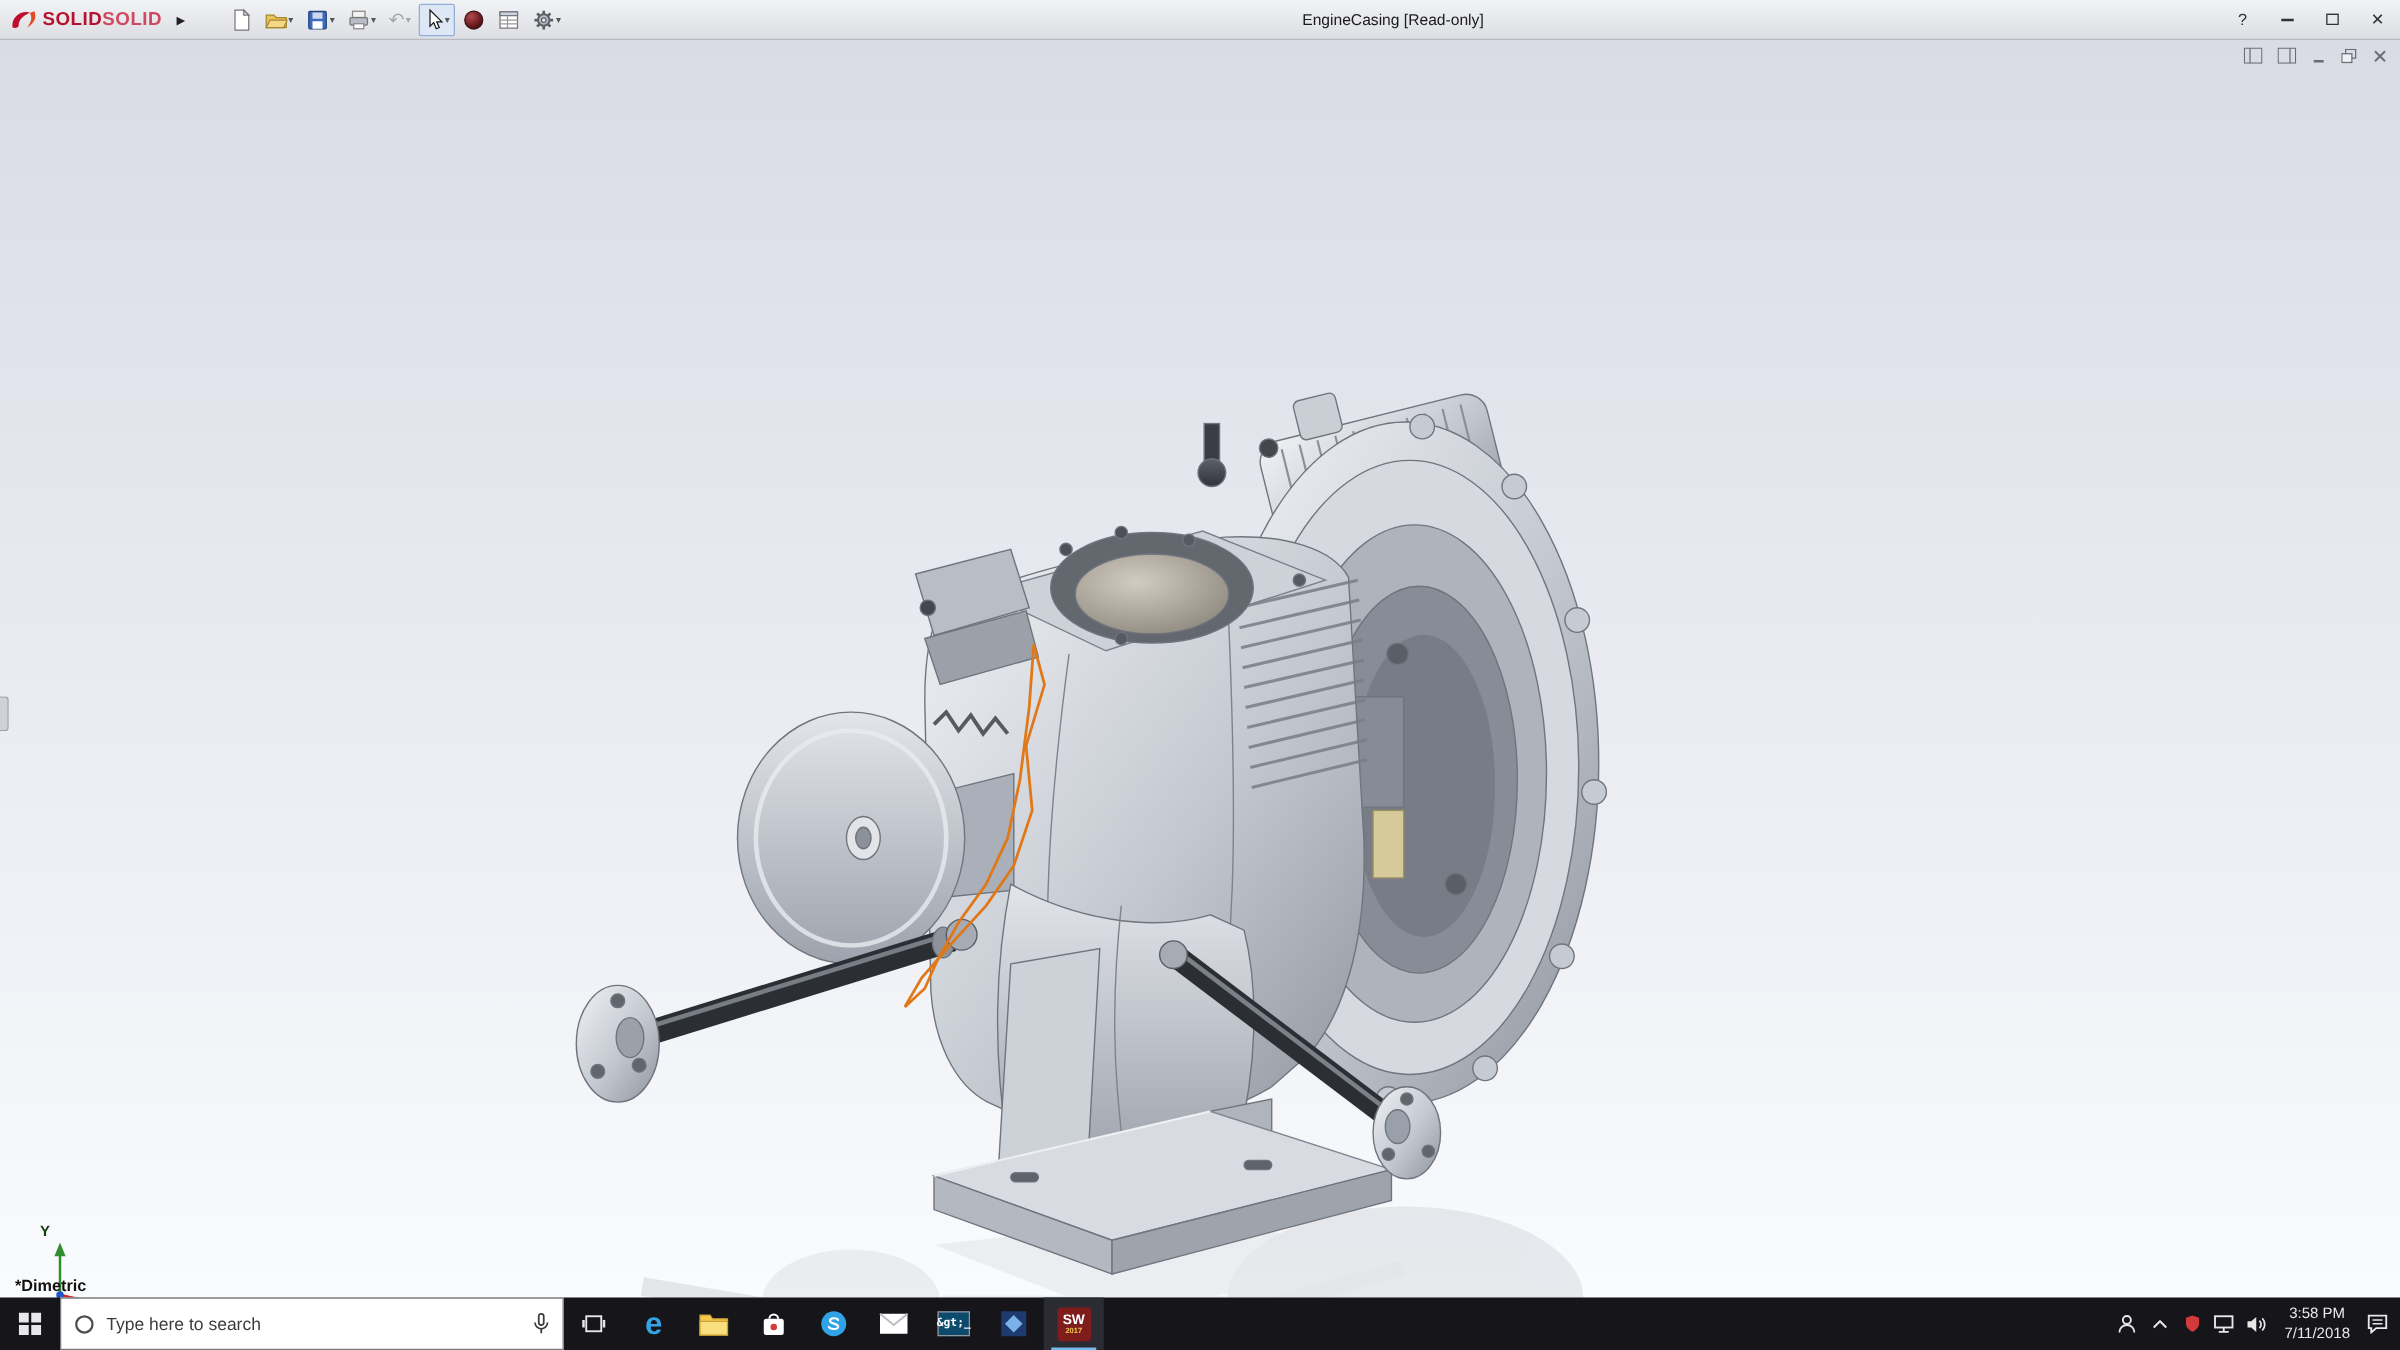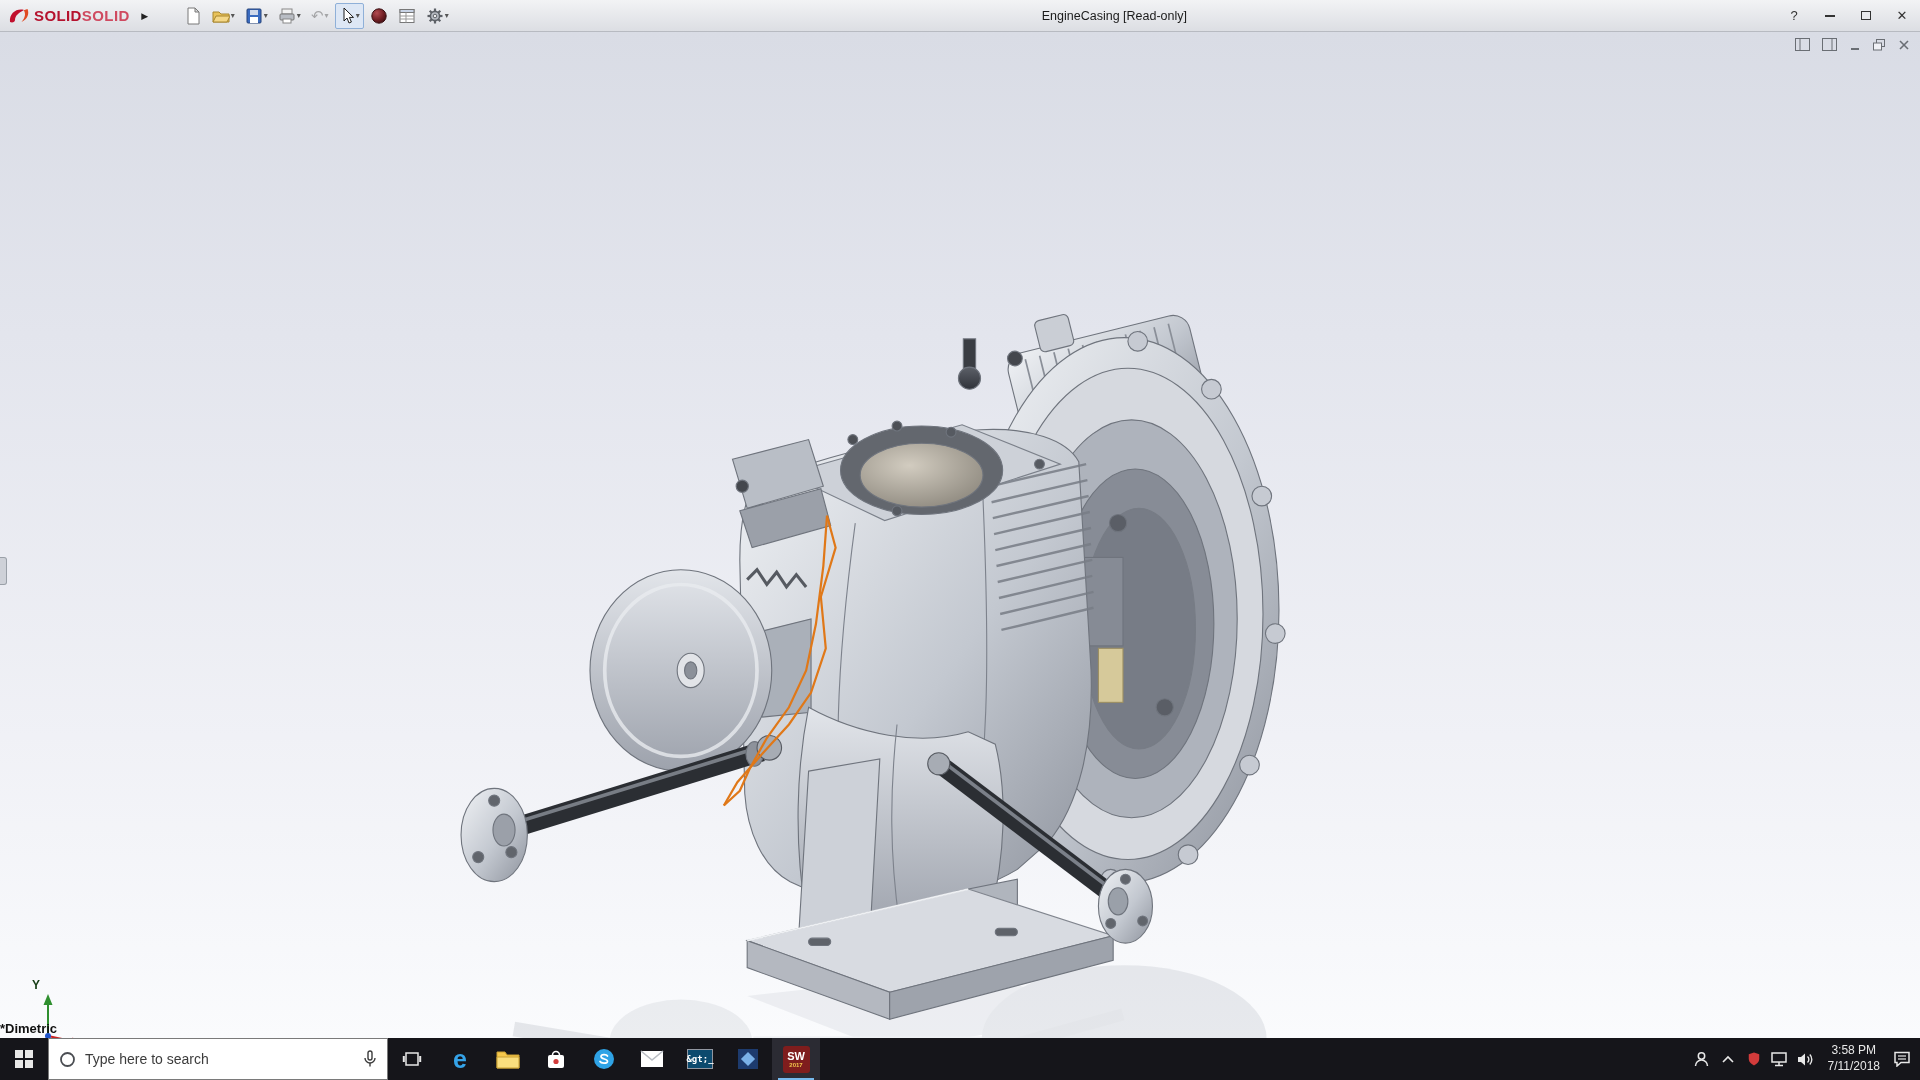--- a/index.html
+++ b/index.html
@@ -35,29 +35,29 @@
   .viewport { position:absolute; top:32px; left:0; right:0; bottom:42px;
     background:linear-gradient(180deg,#d9dce5 0%,#e3e5ed 30%,#f0f1f6 70%,#fafbfd 100%); }
   .doc-controls { position:absolute; top:6px; right:10px; display:flex; gap:12px; align-items:center; }
   .doc-controls svg { display:block; }
   .edge-handle { position:absolute; left:0; top:525px; width:7px; height:28px;
     background:#ced1d8; border:1px solid #9aa0a8; border-left:none; border-radius:0 3px 3px 0; }
   .model { position:absolute; left:440px; top:270px; width:860px; height:786px; }
   .triad { position:absolute; left:26px; top:948px; width:72px; height:72px; }
   .triad .axis-y-label { position:absolute; left:6px; top:-2px; font-size:12px; color:#143c14; font-weight:bold; }
   .triad .axis-x-label { position:absolute; right:-2px; bottom:2px; font-size:12px; color:#c0392b; font-weight:bold; }
-  .view-name { position:absolute; left:0; bottom:2px; font-size:13px; font-weight:bold; color:#111; }
+  .view-name { position:absolute; left:12px; bottom:2px; font-size:13px; font-weight:bold; color:#111; }
 
   
   .taskbar { position:absolute; left:0; right:0; bottom:0; height:42px; background:#15151a;
     display:flex; align-items:stretch; color:#e8e8e8; }
   .tb-slot { width:48px; display:flex; align-items:center; justify-content:center; position:relative; cursor:pointer; }
   .tb-slot.active { background:#2b2b33; }
   .tb-slot.active::after { content:""; position:absolute; left:6px; right:6px; bottom:0; height:2px; background:#76b9ed; }
-  .searchbox { width:340px; background:#ffffff; display:flex; align-items:center; gap:9px;
+  .searchbox { width:403px; background:#ffffff; display:flex; align-items:center; gap:9px;
     padding:0 10px; border:1px solid #7a7a7a; }
   .searchbox input { flex:1; border:none; outline:none; background:transparent; font-size:14px;
     color:#111; font-family:"Liberation Sans",sans-serif; }
   .searchbox input::placeholder { color:#3c3c3c; }
   .edge-glyph { font-size:25px; font-weight:bold; color:#35a3e8; line-height:1; }
   .term-icon { width:26px; height:20px; background:#0c4a6e; border:1px solid #9196a0; color:#fff;
     font:bold 9px "DejaVu Sans Mono",monospace; display:flex; align-items:center; justify-content:center; }
   .sw-badge { width:27px; height:27px; background:#7f1d1d; border-radius:3px; display:flex;
     flex-direction:column; align-items:center; justify-content:center; line-height:1; }
   .sw-badge .sw-top { color:#fff; font-size:11px; font-weight:bold; }

